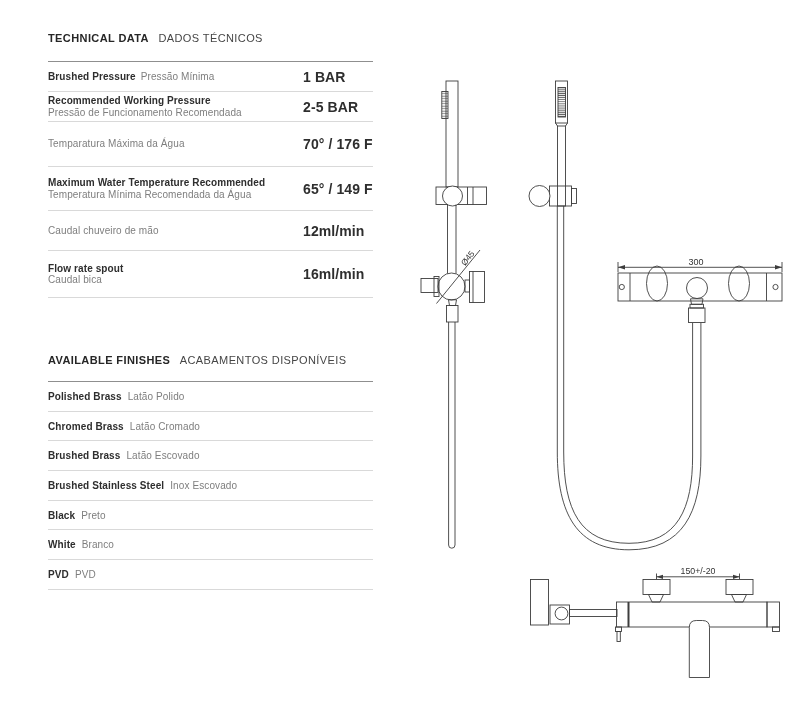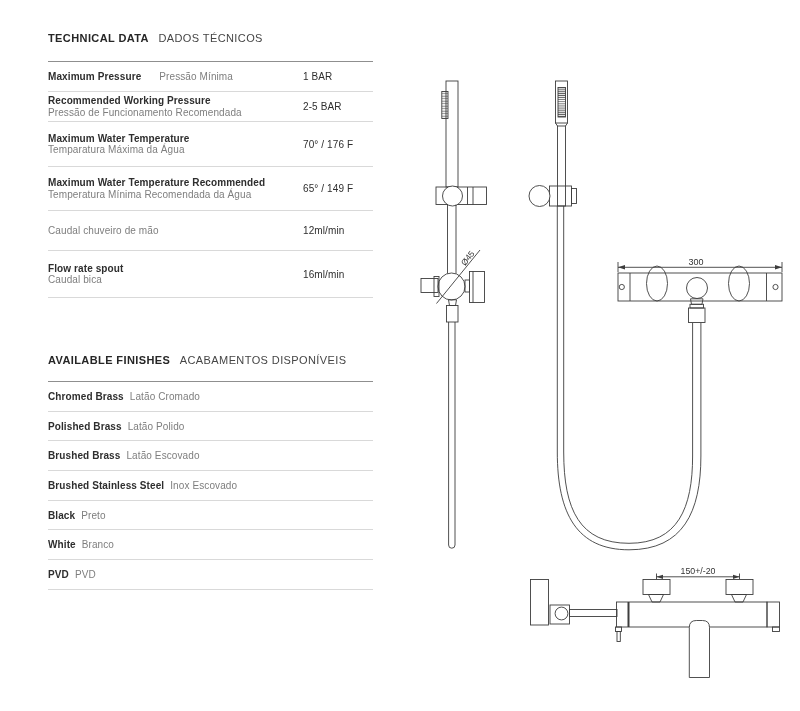--- a/index.html
+++ b/index.html
@@ -18,23 +18,23 @@
   #tech-rows .trow:nth-child(1){min-height:30px;}
   #tech-rows .trow:nth-child(2){min-height:30px;}
   #tech-rows .trow:nth-child(3){min-height:45px;}
   #tech-rows .trow:nth-child(4){min-height:44px;}
   #tech-rows .trow:nth-child(5){min-height:40px;}
   #tech-rows .trow:nth-child(6){min-height:47px;}
   #tech-rows .trow:nth-child(7){min-height:44px;}
   .lbl{flex:1;padding-right:8px;font-size:10px;line-height:11.5px;letter-spacing:.1px;}
   .lbl .en{font-weight:bold;color:#2e2e2e;}
   .lbl .pt{font-weight:normal;color:#7e7e7e;}
-  .trow:not(.two) .pt{margin-left:18px;}
+  .trow:not(.two) .pt{margin-left:5px;}
   .trow.two .en,.trow.two .pt{display:block;}
-  .val{width:70px;font-size:10px;font-weight:normal;color:#2e2e2e;letter-spacing:.1px;}
+  .val{width:70px;font-size:14px;font-weight:bold;color:#2e2e2e;letter-spacing:.1px;}
   #fin-section{margin-top:56px;}
   #fin-table{margin-top:14px;border-top:1px solid #8f8f8f;}
   .fin-row{display:flex;align-items:center;min-height:29.7px;border-bottom:1px solid #d9d9d9;
            font-size:10px;letter-spacing:.1px;box-sizing:border-box;}
   .fin-row .en{font-weight:bold;color:#2e2e2e;}
   .fin-row .pt{color:#7e7e7e;margin-left:6px;}
   
   #drawings{position:absolute;left:0;top:0;pointer-events:none;}
   #drawings text{font-family:"Liberation Sans",sans-serif;fill:#333;}
 </style>
@@ -153,33 +153,32 @@
 <div class="left-col">
 
   <div class="section-title">
     <span class="en">TECHNICAL DATA</span>
     <span class="pt">DADOS TÉCNICOS</span>
   </div>
 
   <div id="tech-table">
     <div id="tech-rows">
         <div class="trow">
-          <div class="lbl"><span class="en">Maximum Pressure</span><span class="pt">Pressão Mínima</span></div>
+          <div class="lbl"><span class="en">Brushed Pressure</span><span class="pt">Pressão Mínima</span></div>
           <div class="val">1 BAR</div>
         </div>
         <div class="trow two">
           <div class="lbl">
             <span class="en">Recommended Working Pressure</span>
             <span class="pt">Pressão de Funcionamento Recomendada</span>
           </div>
           <div class="val">2-5 BAR</div>
         </div>
         <div class="trow two">
           <div class="lbl">
-            <span class="en">Maximum Water Temperature</span>
             <span class="pt">Temparatura Máxima da Água</span>
           </div>
           <div class="val">70° / 176 F</div>
         </div>
         <div class="trow two">
           <div class="lbl">
             <span class="en">Maximum Water Temperature Recommended</span>
             <span class="pt">Temperatura Mínima Recomendada da Água</span>
           </div>
           <div class="val">65° / 149 F</div>
@@ -201,26 +200,26 @@
   </div>
 
   <div id="fin-section">
     <div class="section-title">
       <span class="en">AVAILABLE FINISHES</span>
       <span class="pt">ACABAMENTOS DISPONÍVEIS</span>
     </div>
     <div id="fin-table">
       <div id="fin-rows">
           <div class="fin-row">
+            <span class="en">Polished Brass</span>
+            <span class="pt">Latão Polido</span>
+          </div>
+          <div class="fin-row">
             <span class="en">Chromed Brass</span>
             <span class="pt">Latão Cromado</span>
-          </div>
-          <div class="fin-row">
-            <span class="en">Polished Brass</span>
-            <span class="pt">Latão Polido</span>
           </div>
           <div class="fin-row">
             <span class="en">Brushed Brass</span>
             <span class="pt">Latão Escovado</span>
           </div>
           <div class="fin-row">
             <span class="en">Brushed Stainless Steel</span>
             <span class="pt">Inox Escovado</span>
           </div>
           <div class="fin-row">

